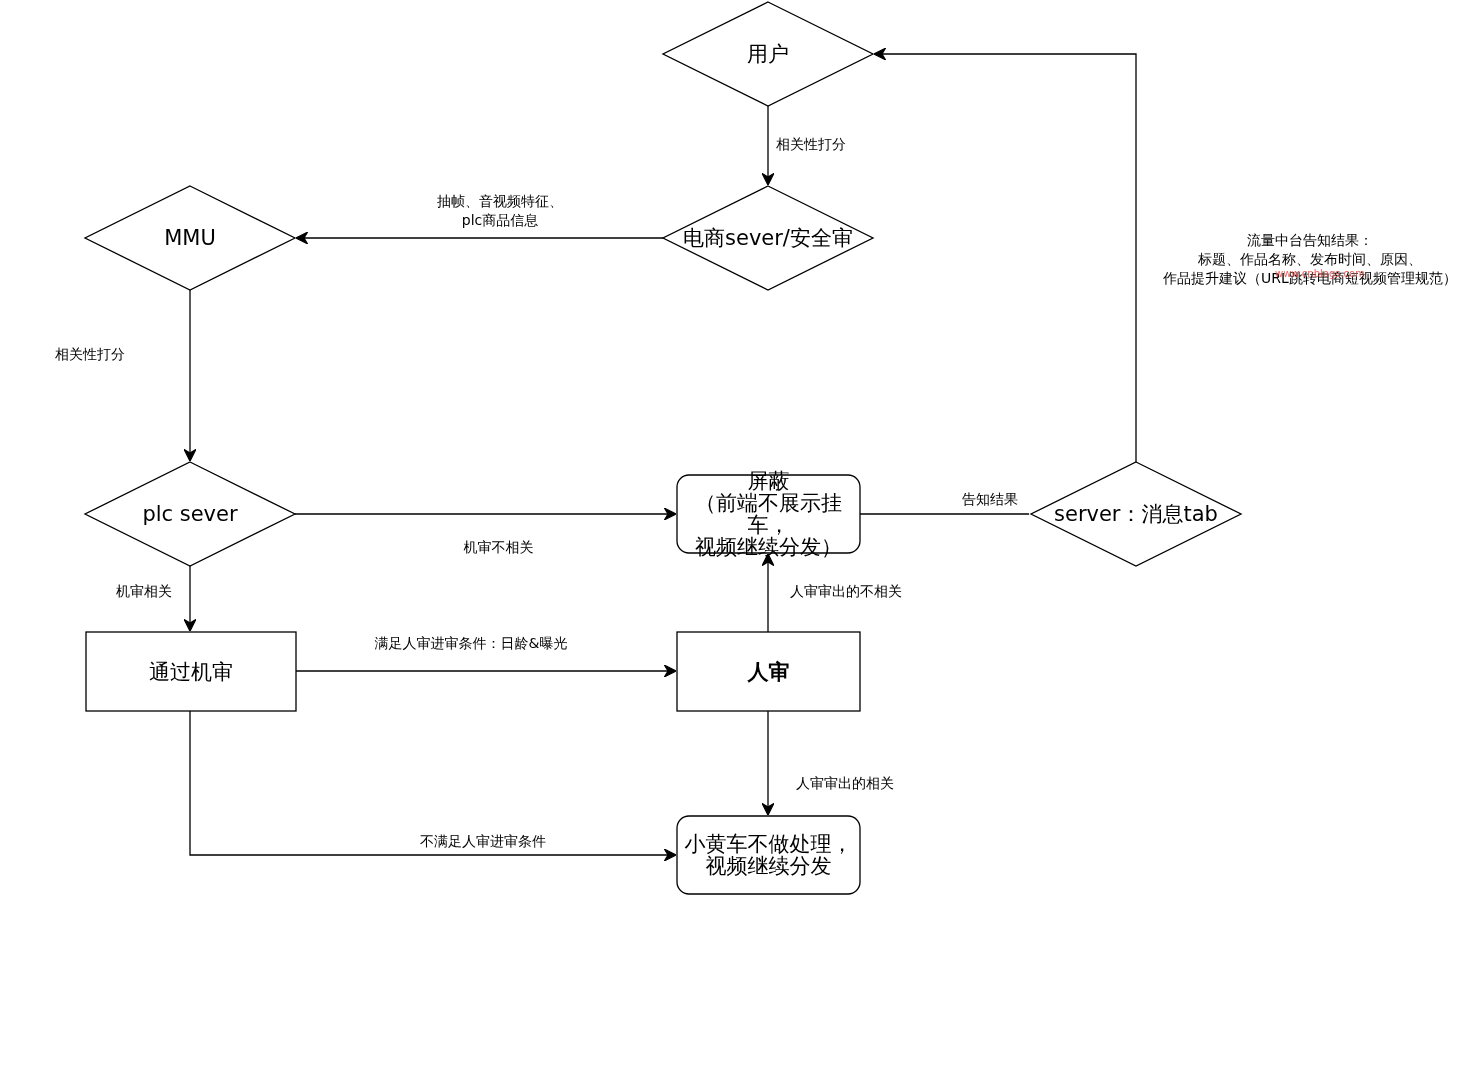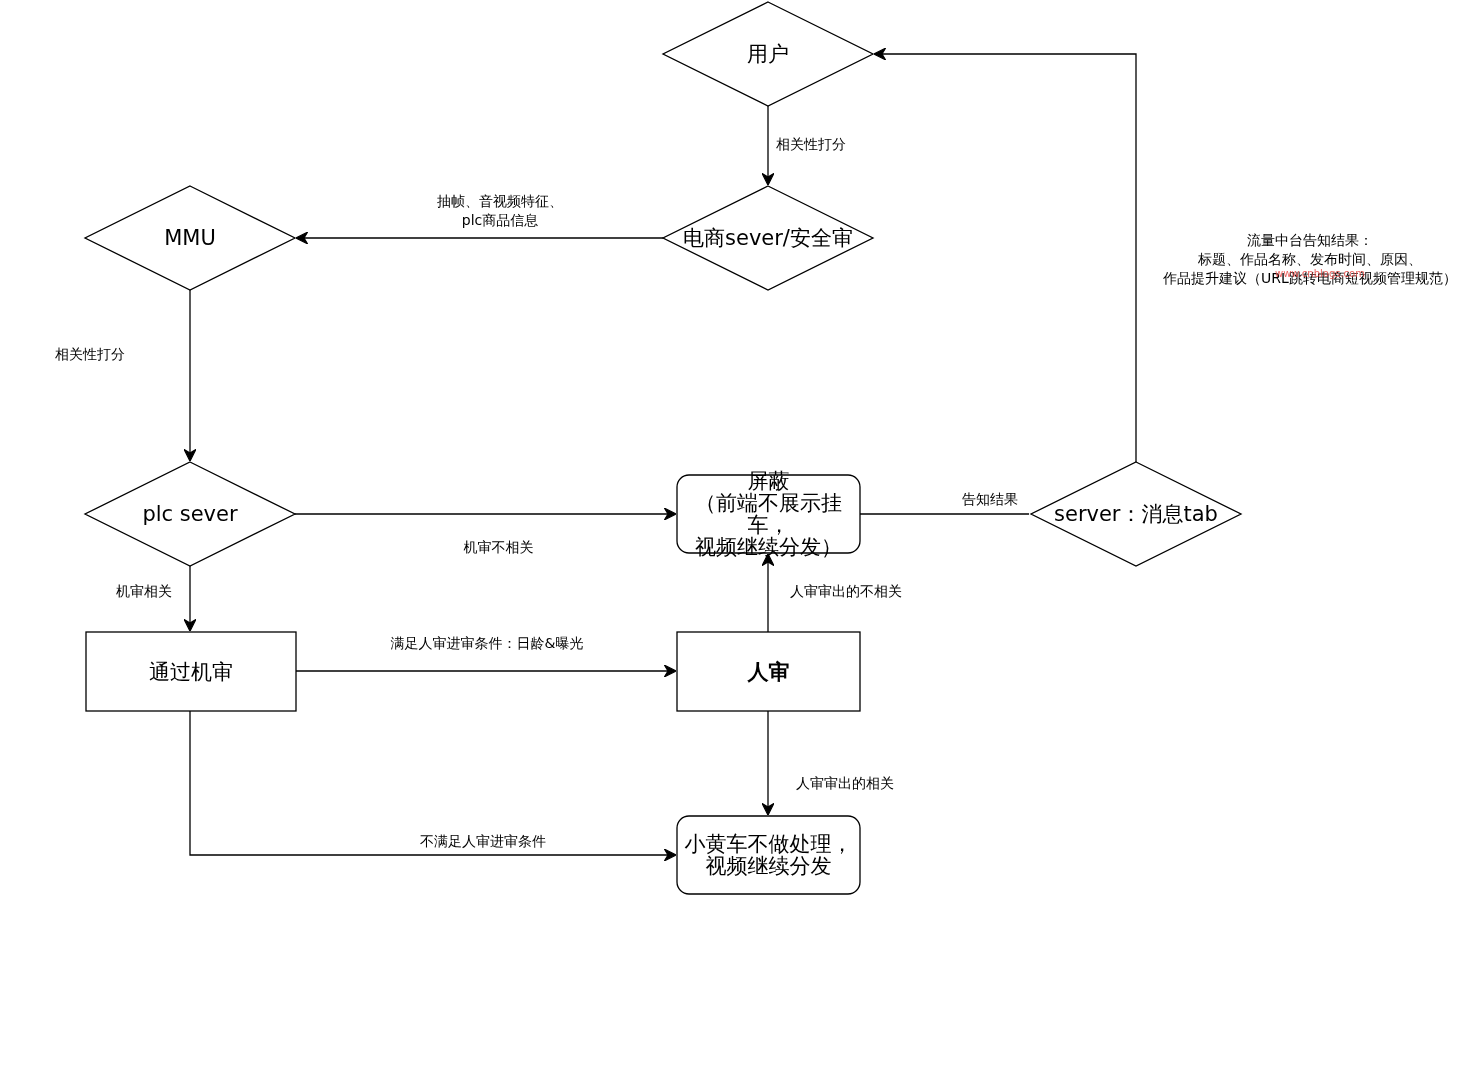--- a/index.html
+++ b/index.html
@@ -60,21 +60,21 @@
 <div class="node-text" style="left:677px;top:632px;width:183px;height:79px;font-weight:bold;">人审</div>
 <div class="node-text" style="left:677px;top:816px;width:183px;height:78px;">小黄车不做处理，
 视频继续分发</div>
 
 <div class="edge-label" style="left:776px;top:135px;width:80px;text-align:left;">相关性打分</div>
 <div class="edge-label" style="left:400px;top:192px;width:200px;">抽帧、音视频特征、
 plc商品信息</div>
 <div class="edge-label" style="left:40px;top:345px;width:100px;">相关性打分</div>
 <div class="edge-label" style="left:416px;top:490px;width:165px;margin-top:48px;">机审不相关</div>
 <div class="edge-label" style="left:100px;top:582px;width:88px;">机审相关</div>
-<div class="edge-label" style="left:352px;top:634px;width:270px;">满足人审进审条件：日龄&amp;曝光</div>
+<div class="edge-label" style="left:336px;top:634px;width:270px;">满足人审进审条件：日龄&amp;曝光</div>
 <div class="edge-label" style="left:776px;top:582px;width:140px;">人审审出的不相关</div>
 <div class="edge-label" style="left:780px;top:730px;width:130px;margin-top:44px;">人审审出的相关</div>
 <div class="edge-label" style="left:383px;top:832px;width:200px;">不满足人审进审条件</div>
 <div class="edge-label" style="left:945px;top:490px;width:90px;">告知结果</div>
 <div class="edge-label" style="left:1140px;top:231px;width:340px;">流量中台告知结果：
 标题、作品名称、发布时间、原因、
 作品提升建议（URL跳转电商短视频管理规范）</div>
 
 <div class="watermark" style="left:1275px;top:268px;">www.cnblogs.com</div>
 

